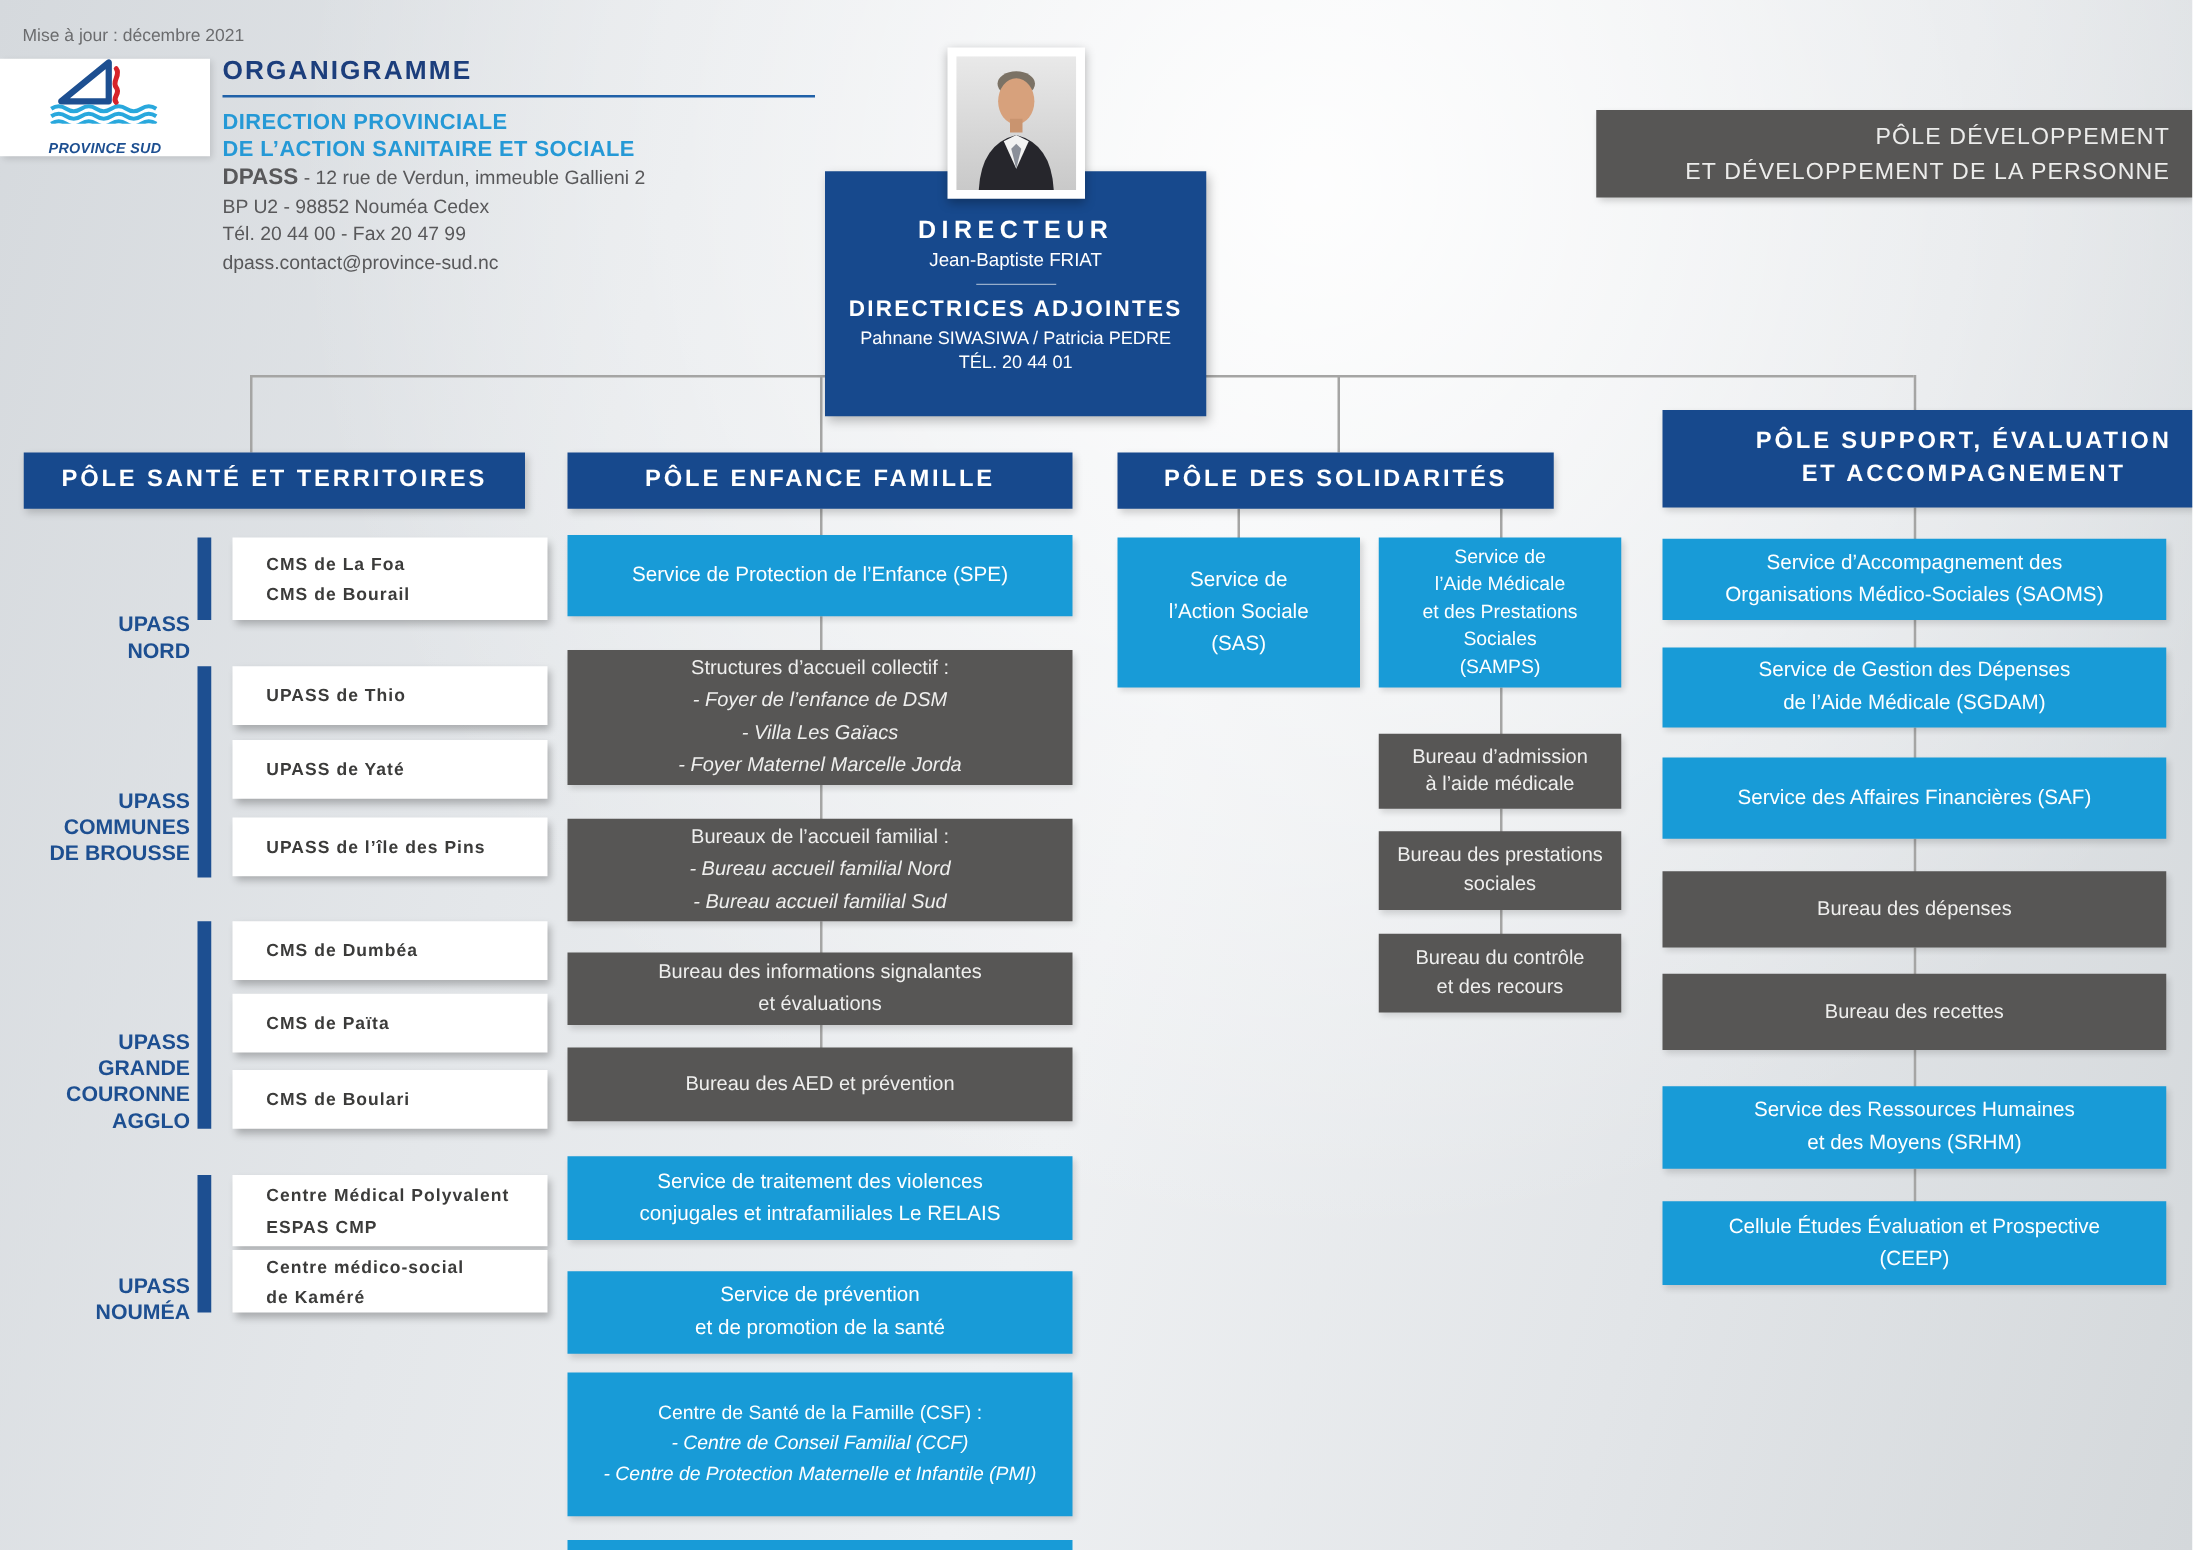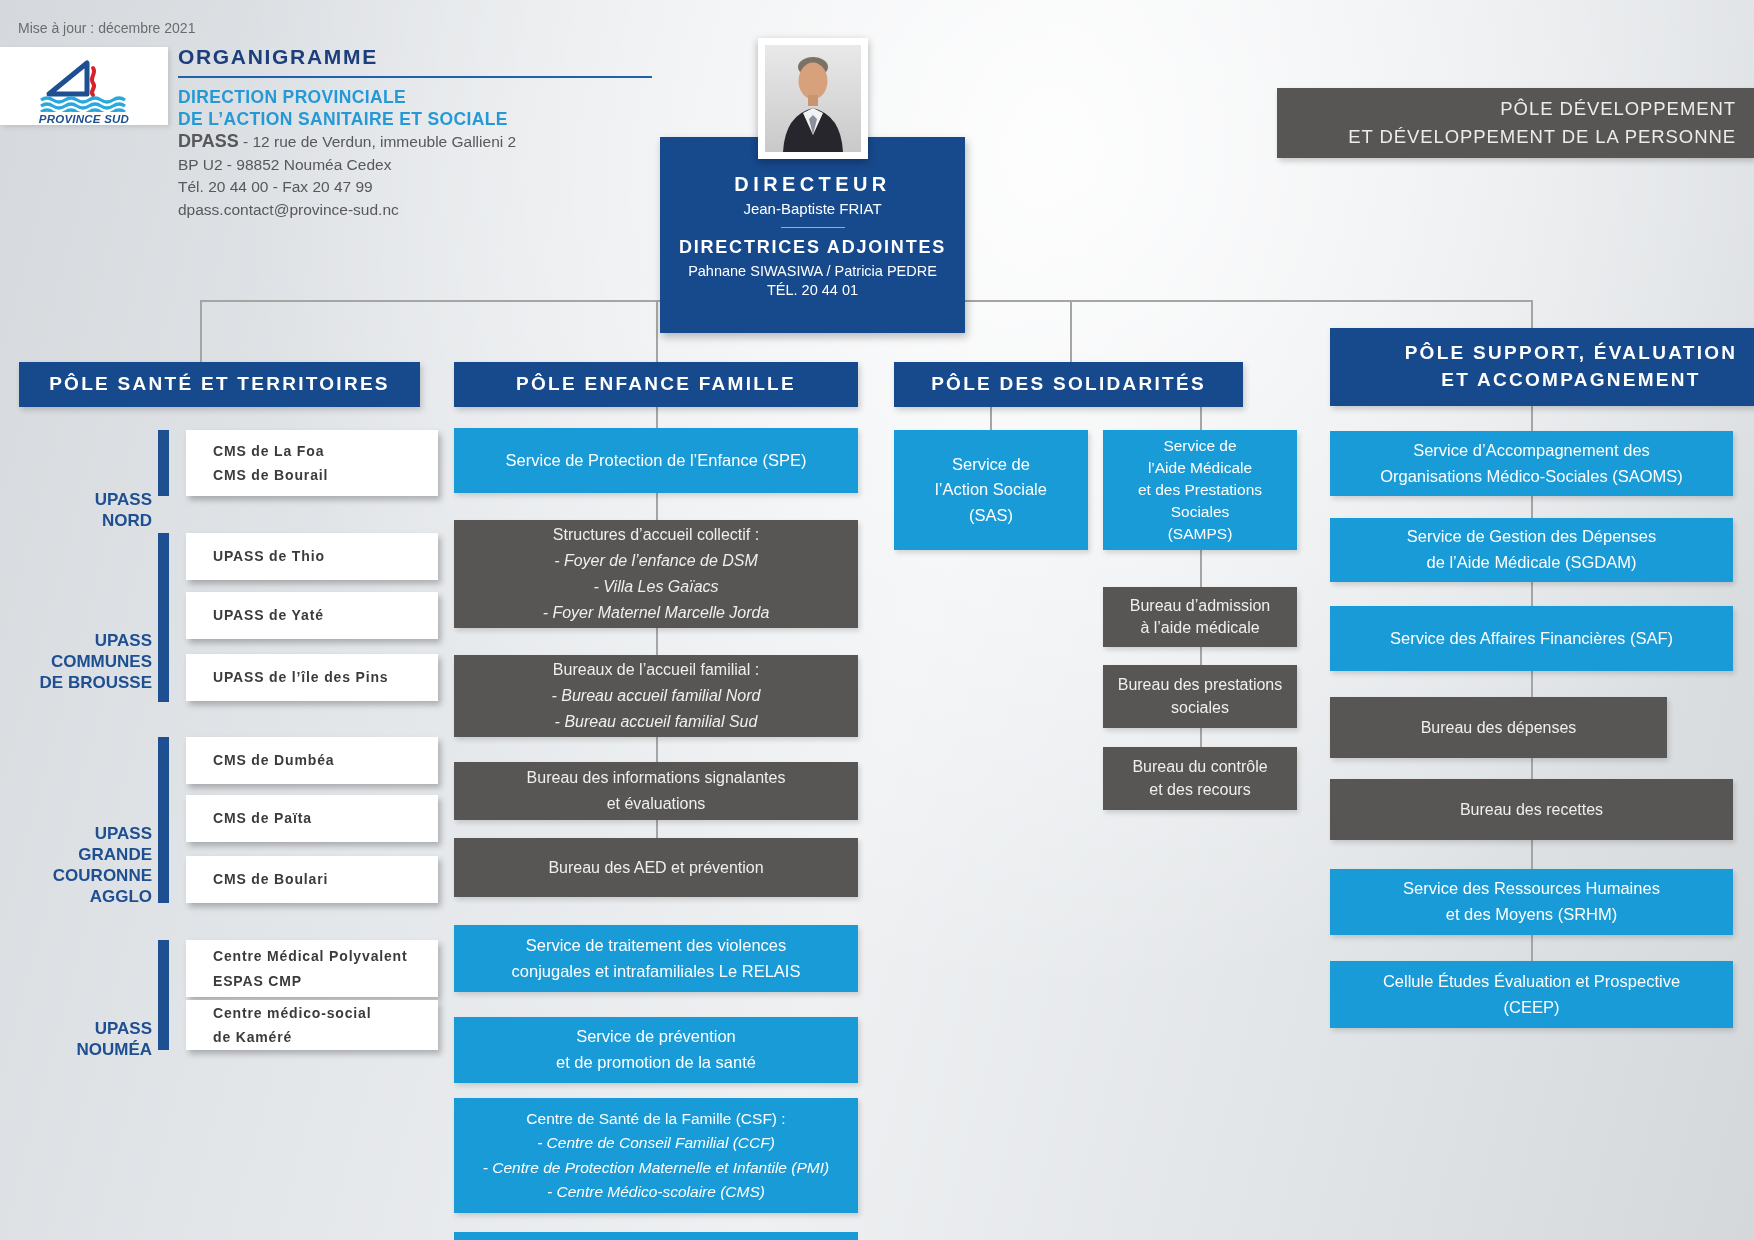--- a/index.html
+++ b/index.html
@@ -27,21 +27,21 @@
   .addr .acr{font-weight:bold;font-size:18px;}
   .devbox{background:#575655;color:#ececeb;display:flex;flex-direction:column;justify-content:center;align-items:flex-end;padding-right:18px;box-sizing:border-box;font-size:18.5px;line-height:1.5;letter-spacing:.05em;box-shadow:2px 3px 6px rgba(0,0,0,.2);}
   .dirbox{position:absolute;background:#17498d;color:#fff;text-align:center;box-shadow:2px 4px 8px rgba(0,0,0,.25);z-index:3;}
   .d-role{margin-top:36px;font-weight:bold;font-size:20px;letter-spacing:.22em;}
   .d-name{margin-top:4px;font-size:15px;}
   .d-div{width:64px;height:1px;background:rgba(255,255,255,.55);margin:10px auto 9px;}
   .d-role2{font-weight:bold;font-size:18px;letter-spacing:.1em;}
   .d-names{margin-top:5px;font-size:14.5px;}
   .d-tel{margin-top:3px;font-size:14.5px;}
   .photo{position:absolute;left:758px;top:38px;width:110px;height:121px;background:#fff;padding:7px;box-sizing:border-box;box-shadow:0 3px 8px rgba(0,0,0,.3);z-index:4;}
-  .logopanel{position:absolute;left:0;top:47px;width:168px;height:78px;background:#fff;box-shadow:2px 2px 5px rgba(0,0,0,.12);display:flex;flex-direction:column;align-items:center;justify-content:flex-end;}
+  .logopanel{position:absolute;left:0;top:47px;width:168px;height:78px;background:#fff;box-shadow:2px 2px 5px rgba(0,0,0,.12);display:flex;flex-direction:column;align-items:center;justify-content:space-between;}
   .logotext{color:#1d4f91;font-weight:bold;font-style:italic;font-size:11.5px;letter-spacing:.02em;margin-top:1px;}
   .z2{z-index:2;}
 </style>
 </head>
 <body>
 
 <div id="canvas">
 
   <div class="abs updated" style="left:18px;top:20px;">Mise à jour :  décembre 2021</div>
 
@@ -213,21 +213,20 @@
     <div>conjugales et intrafamiliales Le RELAIS</div>
   </div>
   <div class="box cyan z2" style="left:454px;top:1017px;width:404px;height:66px;">
     <div>Service de prévention</div>
     <div>et de promotion de la santé</div>
   </div>
   <div class="box cyan z2" style="left:454px;top:1098px;width:404px;height:115px;font-size:15.5px;">
     <div>Centre de Santé de la Famille (CSF) :</div>
     <div class="it">- Centre de Conseil Familial (CCF)</div>
     <div class="it">- Centre de Protection Maternelle et Infantile (PMI)</div>
-    <div class="it">- Centre Médico-scolaire (CMS)</div>
   </div>
 
   <div class="box cyan z2" style="left:894px;top:430px;width:194px;height:120px;">
     <div>Service de</div>
     <div>l’Action Sociale</div>
     <div>(SAS)</div>
   </div>
   <div class="box cyan tight z2" style="left:1103px;top:430px;width:194px;height:120px;">
     <div>Service de</div>
     <div>l’Aide Médicale</div>
@@ -252,21 +251,21 @@
     <div>Service d’Accompagnement des</div>
     <div>Organisations Médico-Sociales (SAOMS)</div>
   </div>
   <div class="box cyan z2" style="left:1330px;top:518px;width:403px;height:64px;">
     <div>Service de Gestion des Dépenses</div>
     <div>de l’Aide Médicale (SGDAM)</div>
   </div>
   <div class="box cyan z2" style="left:1330px;top:606px;width:403px;height:65px;">
     <div>Service des Affaires Financières (SAF)</div>
   </div>
-  <div class="box gray z2" style="left:1330px;top:697px;width:337px;height:61px;">
+  <div class="box gray z2" style="left:1330px;top:697px;width:403px;height:61px;">
     <div>Bureau des dépenses</div>
   </div>
   <div class="box gray z2" style="left:1330px;top:779px;width:403px;height:61px;">
     <div>Bureau des recettes</div>
   </div>
   <div class="box cyan z2" style="left:1330px;top:869px;width:403px;height:66px;">
     <div>Service des Ressources Humaines</div>
     <div>et des Moyens (SRHM)</div>
   </div>
   <div class="box cyan z2" style="left:1330px;top:961px;width:403px;height:67px;">

